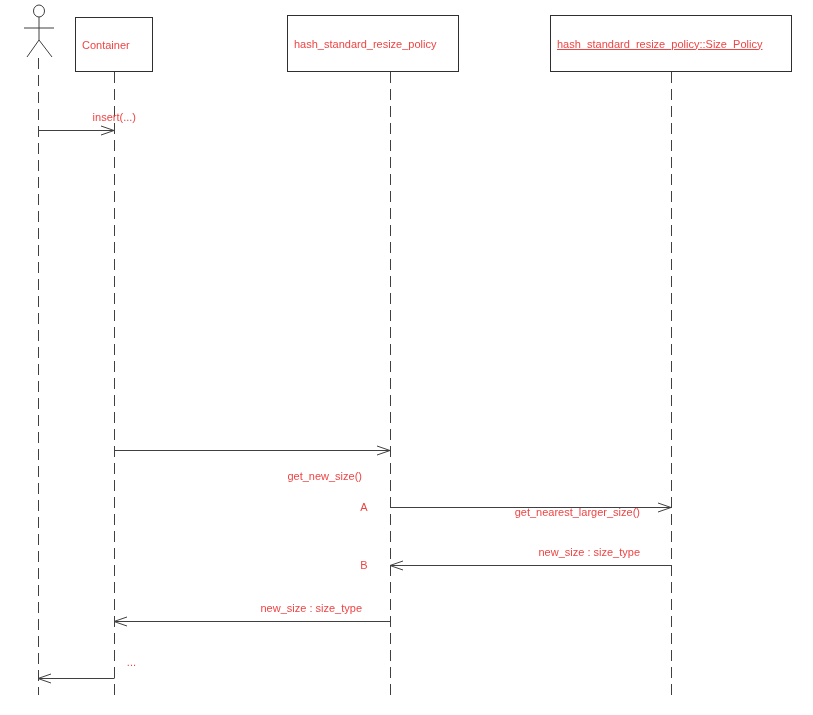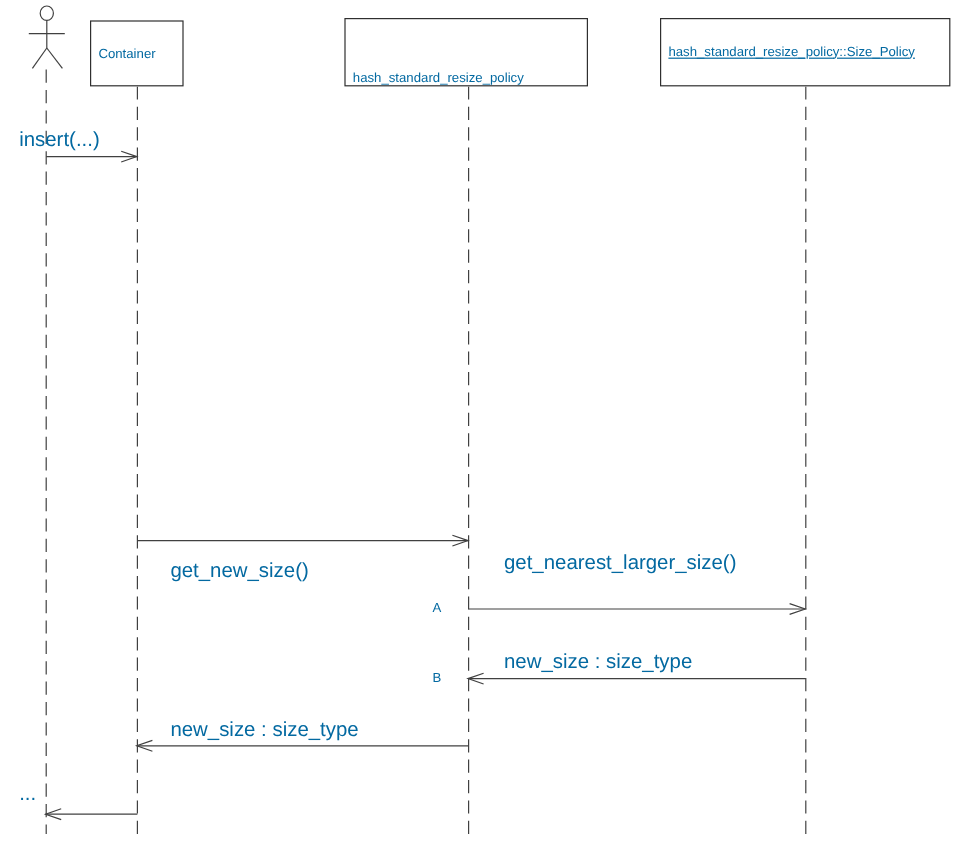--- a/index.html
+++ b/index.html
@@ -6,45 +6,45 @@
     margin: 0;
     padding: 0;
     background: #ffffff;
   }
   .canvas {
     position: relative;
     width: 813px;
     height: 715px;
     background: #ffffff;
     font-family: "Liberation Sans", sans-serif;
-    color: #0369a1;
+    color: #ef4444;
     overflow: hidden;
   }
   .canvas svg {
     position: absolute;
     left: 0;
     top: 0;
   }
   .pbox {
     position: absolute;
     box-sizing: border-box;
     border: 1px solid #2f2f2f;
     background: #ffffff;
     display: flex;
     align-items: center;
     padding-left: 6px;
     font-size: 11px;
     white-space: nowrap;
   }
   .msg-label {
     position: absolute;
-    font-size: 17px;
+    font-size: 11px;
     line-height: 14px;
     height: 14px;
-    text-align: left;
+    text-align: right;
     white-space: nowrap;
   }
   .marker-label {
     position: absolute;
     font-size: 11px;
     line-height: 14px;
     height: 14px;
     width: 40px;
     text-align: center;
   }
@@ -95,30 +95,30 @@
       <g>
         <line x1="114.5" y1="678.5" x2="38" y2="678.5"></line>
         <polyline points="51,674 38,678.5 51,683"></polyline>
       </g>
     </g>
   </svg>
 
   <div class="pbox" style="left:75px; top:17px; width:78px; height:55px;">
     <span>Container</span>
   </div>
-  <div class="pbox" style="left:287px; top:15px; width:203px; height:57px;align-items:flex-end;">
+  <div class="pbox" style="left:287px; top:15px; width:172px; height:57px;">
     <span>hash_standard_resize_policy</span>
   </div>
   <div class="pbox" style="left:550px; top:15px; width:242px; height:57px;text-decoration:underline;">
     <span>hash_standard_resize_policy::Size_Policy</span>
   </div>
 
   <div class="msg-label" style="left:16px;  top:110px; width:120px;">insert(...)</div>
   <div class="msg-label" style="left:142px; top:430px; width:220px;margin-top:39px;">get_new_size()</div>
-  <div class="msg-label" style="left:420px; top:462px; width:220px;">get_nearest_larger_size()</div>
+  <div class="msg-label" style="left:420px; top:505px; width:220px;">get_nearest_larger_size()</div>
   <div class="msg-label" style="left:420px; top:545px; width:220px;">new_size : size_type</div>
   <div class="msg-label" style="left:142px; top:601px; width:220px;">new_size : size_type</div>
   <div class="msg-label" style="left:16px;  top:655px; width:120px;">...</div>
 
   <div class="marker-label" style="left:344px; top:500px;">A</div>
   <div class="marker-label" style="left:344px; top:558px;">B</div>
 
 </div>
 
 </body></html>

